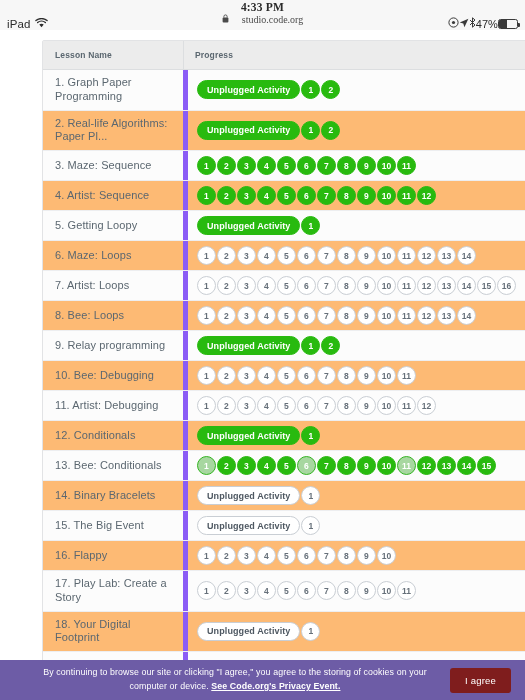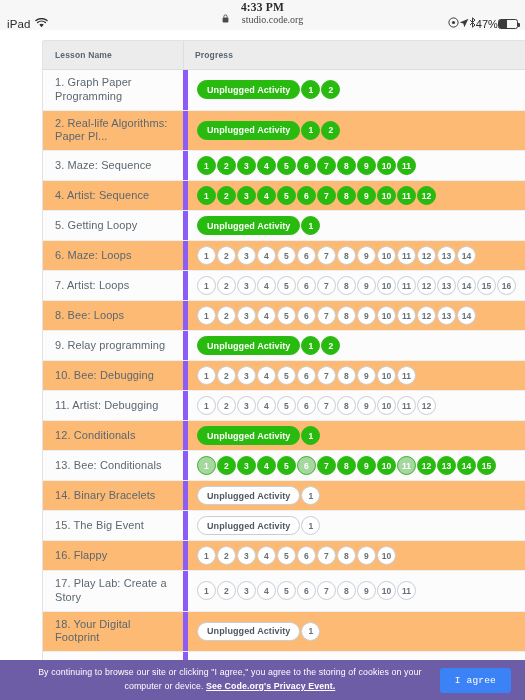--- a/index.html
+++ b/index.html
@@ -145,27 +145,27 @@
   .cookietext {
     flex: 1;
     text-align: center;
     font-size: 8.8px;
     line-height: 1.55;
     padding-right: 10px;
     letter-spacing: .1px;
   }
   .cookietext a { color: #ffffff; font-weight: bold; text-decoration: underline; }
   .agree {
-    background: #3b82f6;
+    background: #7f1d1d;
     color: #ffffff;
     border: none;
     border-radius: 3px;
     font-size: 9.5px;
     padding: 7px 15px;
-    font-family: Liberation Mono, monospace;
+    font-family: Liberation Sans, sans-serif;
     cursor: pointer;
     letter-spacing: .2px;
   }
 </style>
 </head>
 <body>
 
 <div class="statusbar">
   <div class="sb-left">
     <span class="sb-device">iPad</span>

